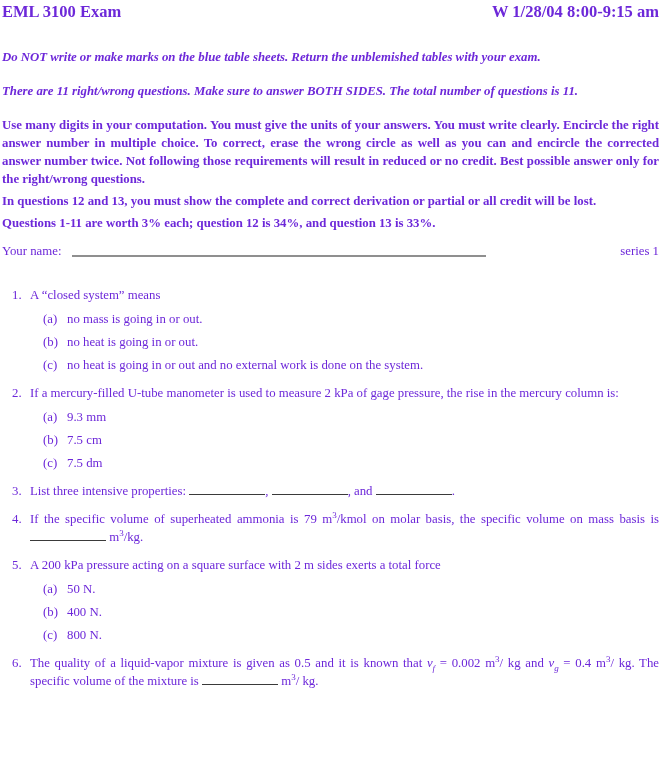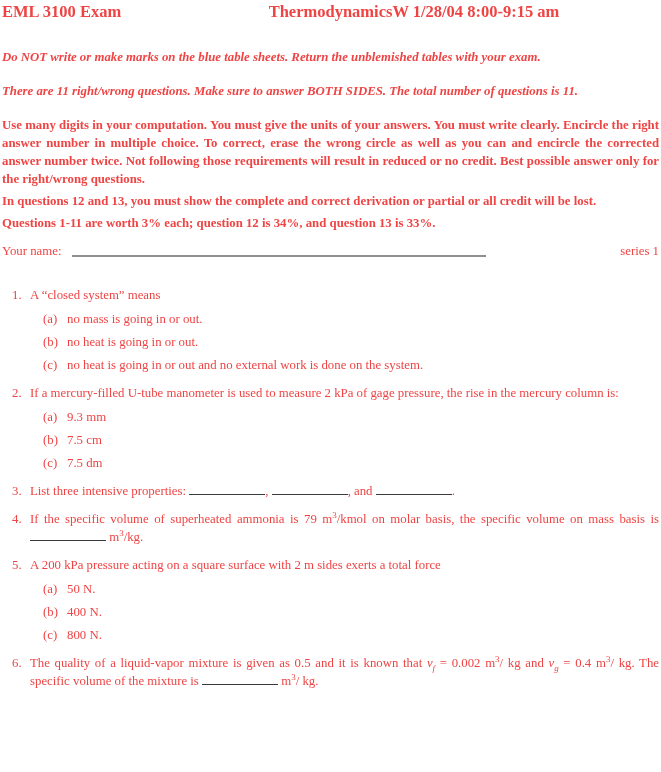--- a/index.html
+++ b/index.html
@@ -4,35 +4,35 @@
 <style>
   html, body { margin: 0; padding: 0; background: #ffffff; }
   .page {
     position: relative;
     width: 661px;
     height: 772px;
     box-sizing: border-box;
     padding: 2px 2px 0 2px;
     overflow: hidden;
     background: #ffffff;
-    color: #ef4444;
+    color: #6d28d9;
     font-family: "Liberation Serif", "DejaVu Serif", serif;
     font-size: 12.8px;
     line-height: 18px;
   }
   .exam-header {
     display: flex;
     align-items: baseline;
     font-weight: bold;
     font-size: 16.5px;
     line-height: 20px;
   }
   .exam-header .h-left  { flex: 1; text-align: left; }
   .exam-header .h-mid   { flex: 0 0 auto; text-align: center; }
-  .exam-header .h-right { flex: 1; }
+  .exam-header .h-right { flex: 1; text-align: right; }
 
   .note { margin: 16px 0 0 0; text-align: justify; font-weight: bold; }
   .note.first { margin-top: 26px; }
   .note.italic { font-style: italic; }
   .note.tight { margin-top: 4px; }
 
   .name-row {
     display: flex;
     align-items: flex-end;
     margin-top: 10px;
@@ -64,21 +64,20 @@
   }
   sup, sub { font-size: 9px; line-height: 0; }
 </style>
 </head>
 <body>
 
 <div class="page">
 
   <div class="exam-header">
     <span class="h-left">EML 3100 Exam</span>
-    <span class="h-mid">Thermodynamics</span>
     <span class="h-right">W 1/28/04 8:00-9:15 am</span>
   </div>
 
   <p class="note first italic">Do NOT write or make marks on the blue table sheets. Return the unblemished tables with your exam.</p>
   <p class="note italic">There are <b>11</b> right/wrong questions. Make sure to answer BOTH SIDES. The total number of questions is <b>11</b>.</p>
   <p class="note">Use many digits in your computation. You must give the units of your answers. You must write clearly. Encircle the right answer number in multiple choice. To correct, erase the wrong circle as well as you can and encircle the corrected answer number twice. Not following those requirements will result in reduced or no credit. Best possible answer only for the right/wrong questions.</p>
   <p class="note tight">In questions 12 and 13, you must show the complete and correct derivation or partial or all credit will be lost.</p>
   <p class="note tight">Questions 1-11 are worth 3% each; question 12 is 34%, and question 13 is 33%.</p>
 
   <div class="name-row">

